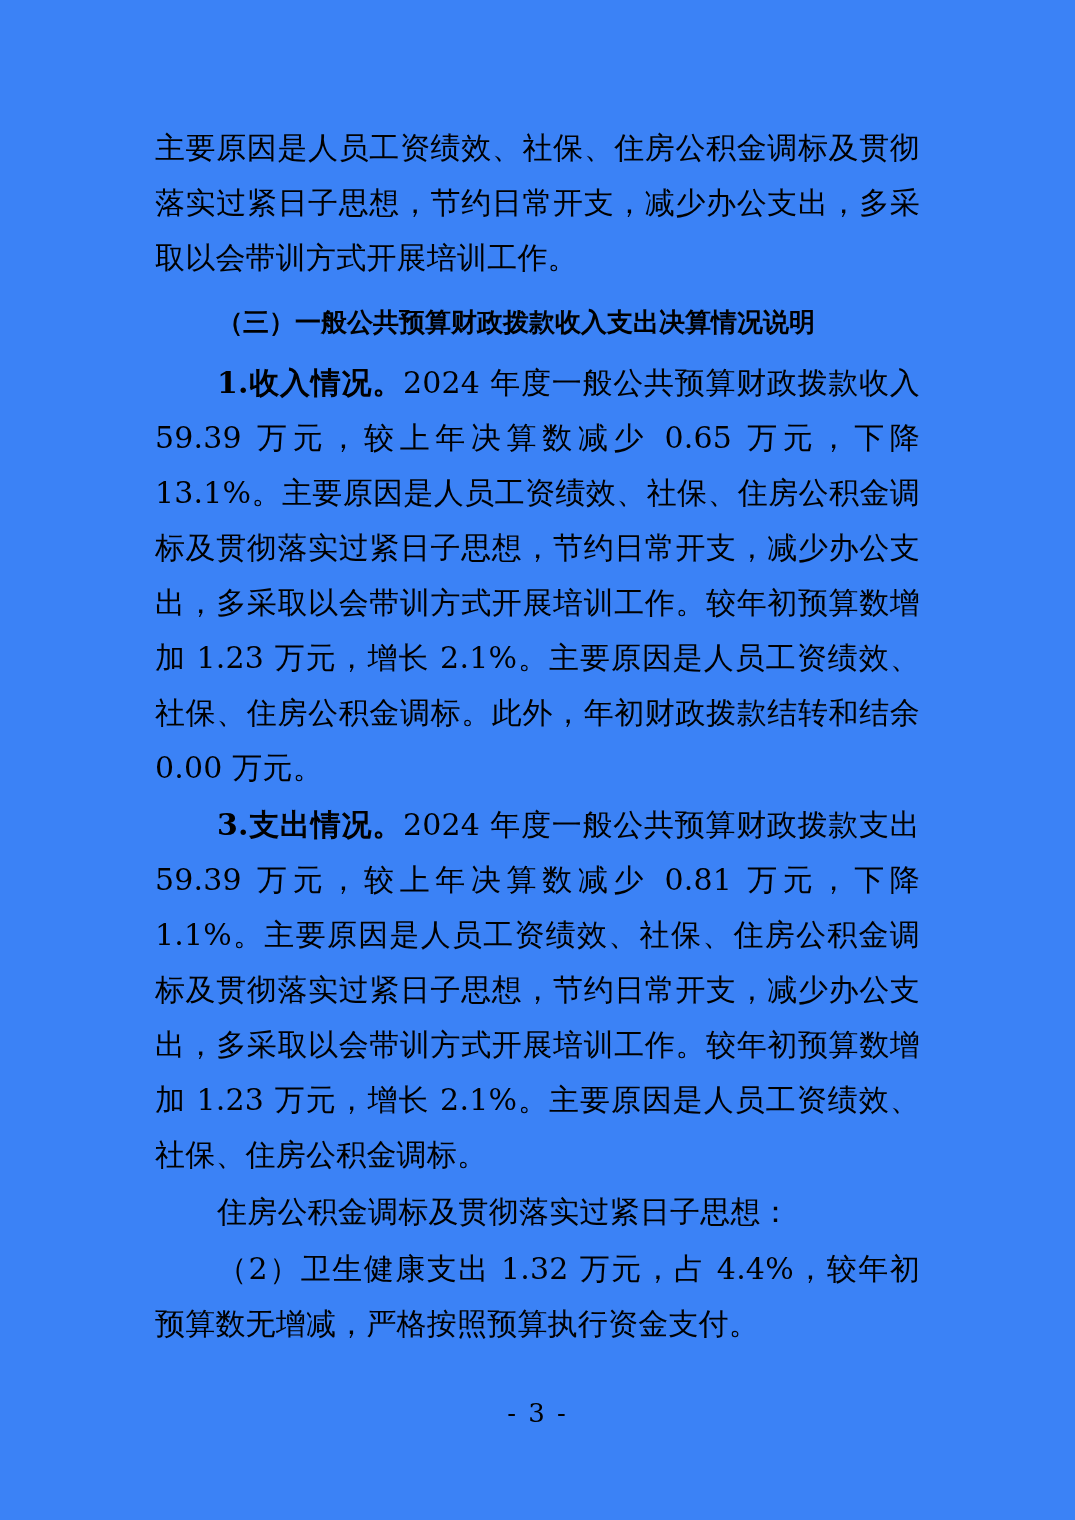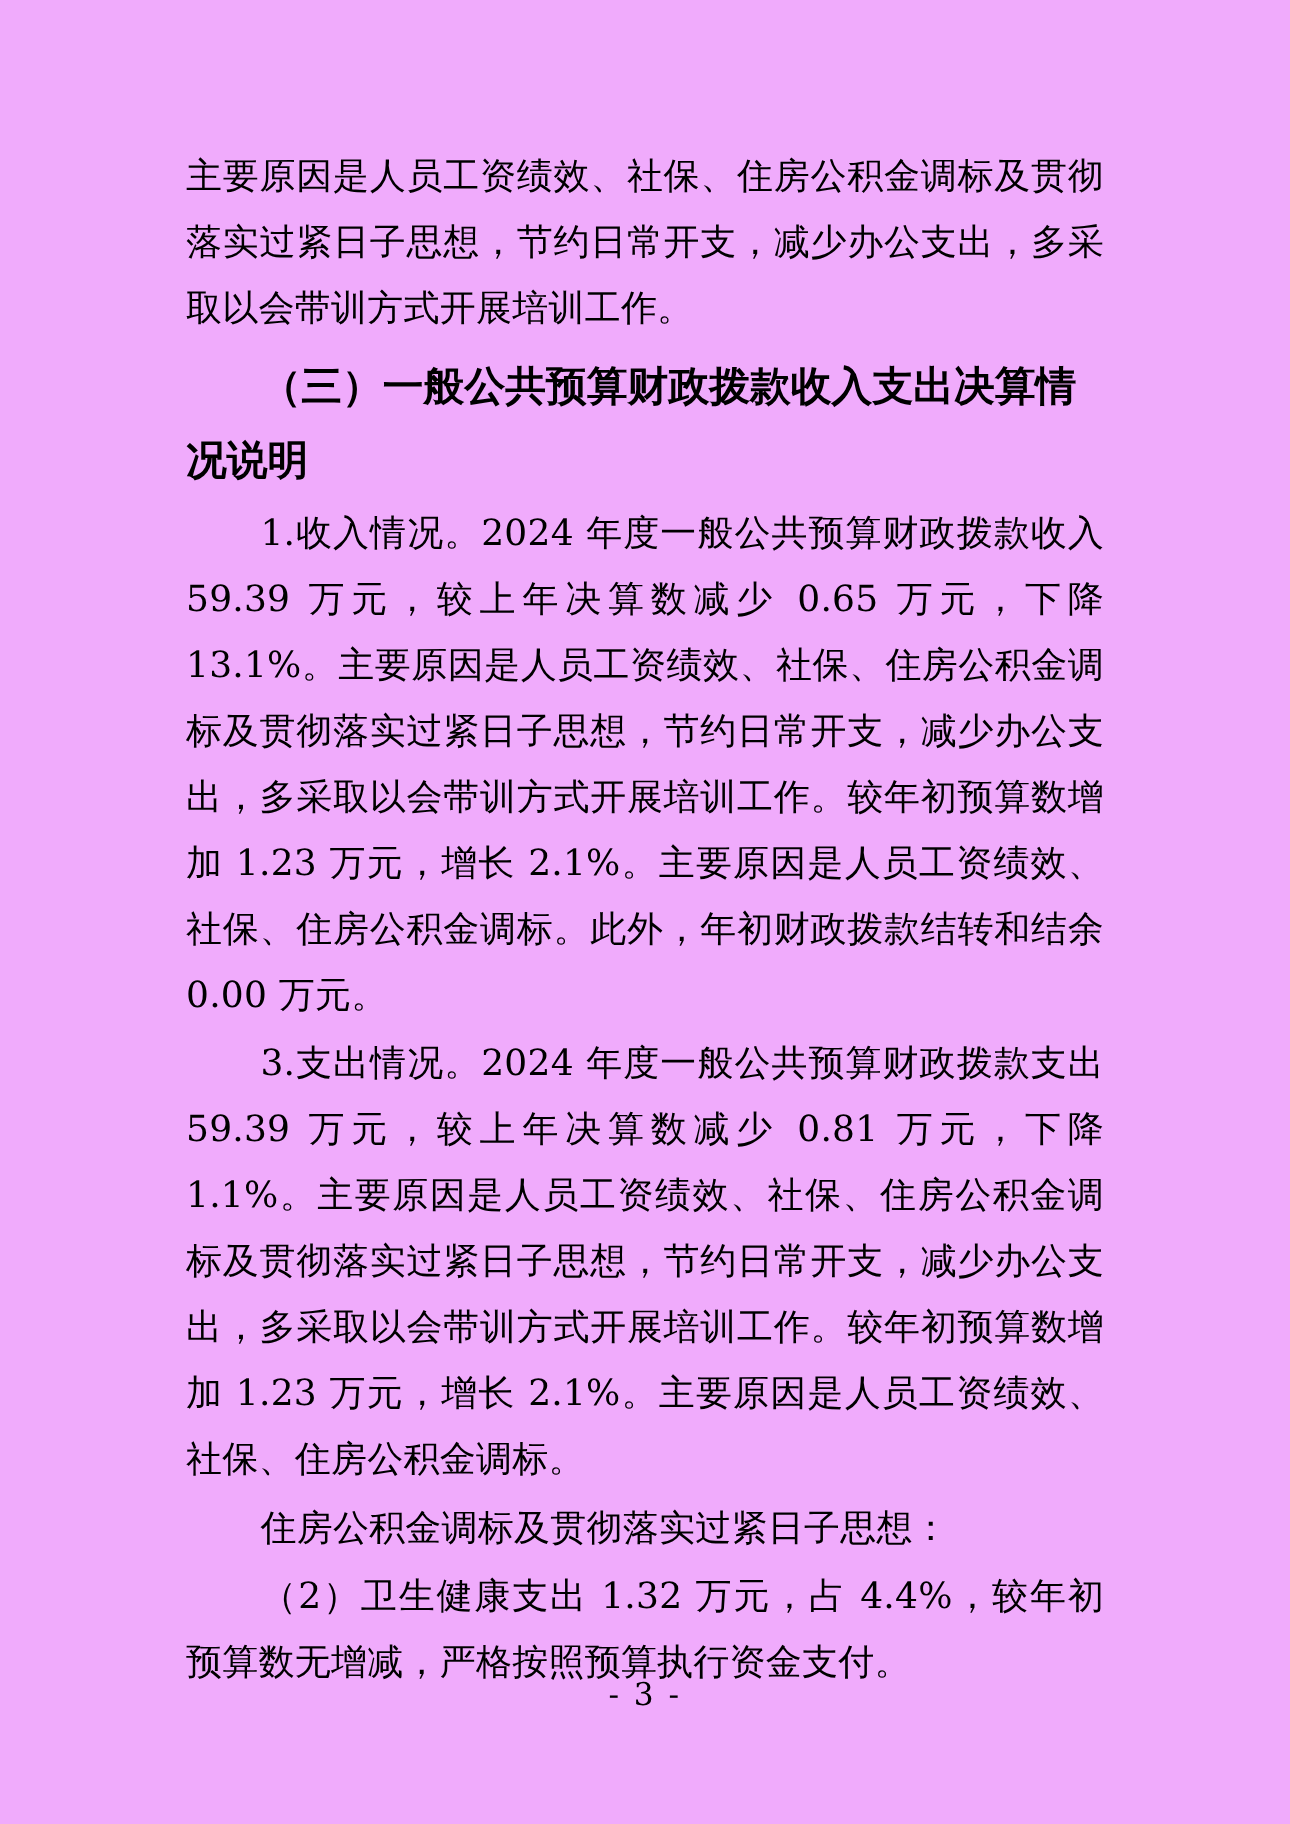--- a/index.html
+++ b/index.html
@@ -5,21 +5,21 @@
   html, body {
     margin: 0;
     padding: 0;
     background: #ffffff;
   }
   .page {
     position: relative;
     width: 1075px;
     height: 1520px;
     margin: 0 auto;
-    background: #f0abfc;
+    background: #3b82f6;
     box-sizing: border-box;
     overflow: hidden;
   }
   .content {
     position: absolute;
     left: 155px;
     top: 120px;
     width: 765px;
   }
   .para {
@@ -30,29 +30,29 @@
     text-align: justify;
     text-justify: inter-ideograph;
     margin: 0 0 2px 0;
     letter-spacing: 0.2px;
   }
   .indent {
     text-indent: 62px;
   }
   .heading {
     font-family: "DejaVu Serif", "Liberation Serif", serif;
-    font-size: 34px;
+    font-size: 26px;
     line-height: 62px;
     font-weight: bold;
     color: #000000;
     text-indent: 62px;
     margin: 6px 0 2px 0;
   }
   .run-bold {
-    font-weight: normal;
+    font-weight: bold;
   }
   .footer {
     position: absolute;
     left: 0;
     right: 0;
     bottom: 92px;
     text-align: center;
     font-family: "DejaVu Serif", "Liberation Serif", serif;
     font-size: 26px;
     color: #000000;

